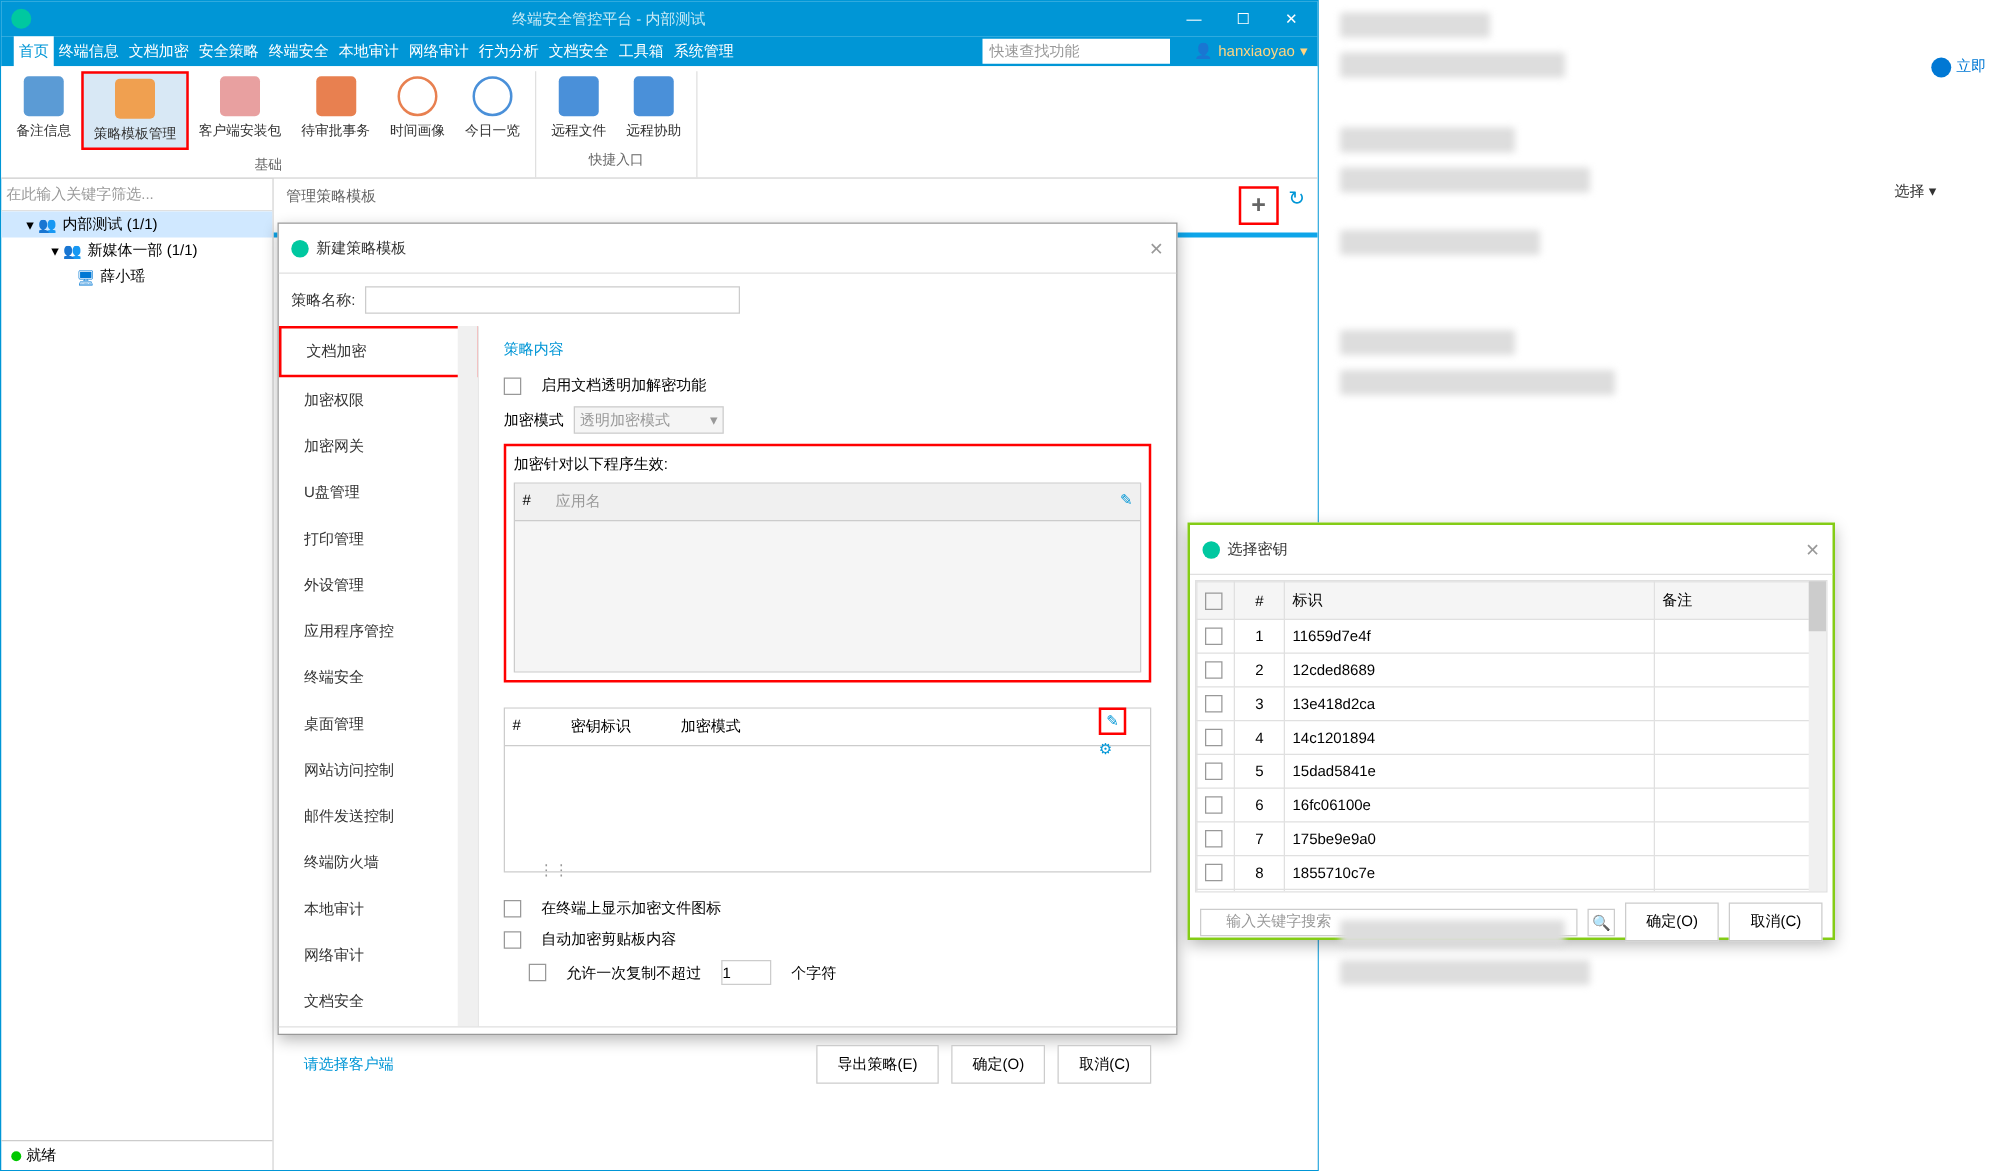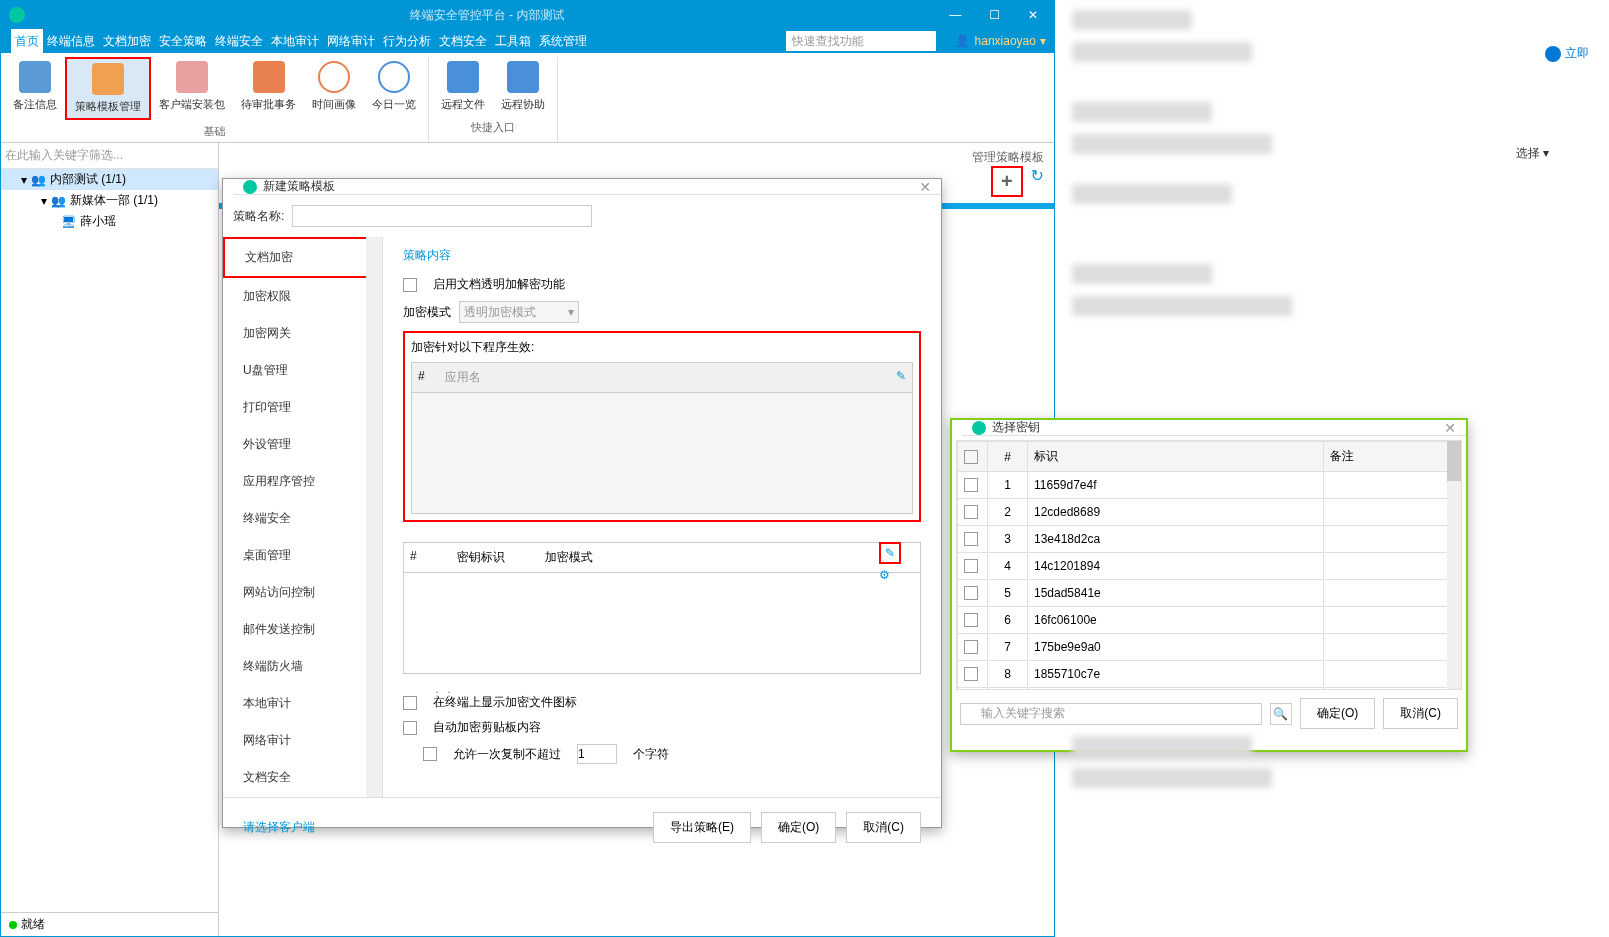--- a/index.html
+++ b/index.html
@@ -29,27 +29,27 @@
 .tree-search { padding: 4px; color: #999; border-bottom: 1px solid #e0e0e0; }
 .tree-content { flex: 1; overflow: auto; }
 .tree-node { padding: 2px 4px; display: flex; align-items: center; gap: 4px; cursor: pointer; }
 .tree-node.selected { background: #d0e8ff; }
 .tree-indent-1 { padding-left: 20px; }
 .tree-indent-2 { padding-left: 40px; }
 .tree-indent-3 { padding-left: 60px; }
 .status-bar { height: 24px; border-top: 1px solid #ccc; padding: 4px 8px; display: flex; align-items: center; gap: 4px; }
 .status-dot { width: 8px; height: 8px; background: #00c800; border-radius: 50%; }
 .content-area { flex: 1; background: #fff; position: relative; }
-.content-header { padding: 6px 10px; color: #666; border-bottom: 6px solid #0ea5e9; display: flex; align-items: flex-end; flex-direction: column; }
+.content-header { padding: 6px 10px; color: #666; border-bottom: 4px solid #0ea5e9; display: flex; align-items: flex-start; }
 .toolbar-icons { margin-left: auto; display: flex; gap: 8px; }
 .plus-btn { font-size: 20px; color: #666; border: 2px solid #ff0000; padding: 2px 8px; cursor: pointer; font-weight: bold; }
 .refresh-icon { color: #0096d6; font-size: 16px; cursor: pointer; }
 .modal { position: absolute; background: #fff; border: 1px solid #999; box-shadow: 0 4px 12px rgba(0,0,0,0.3); }
 .modal-template { left: 222px; top: 178px; width: 720px; height: 650px; }
-.modal-header { height: 16px; display: flex; align-items: center; padding: 0 10px; border-bottom: 1px solid #e0e0e0; margin-left: 10px; }
+.modal-header { height: 40px; display: flex; align-items: center; padding: 0 10px; border-bottom: 1px solid #e0e0e0; }
 .modal-header-icon { width: 14px; height: 14px; background: #00c8a0; border-radius: 50%; margin-right: 6px; }
 .modal-title { color: #333; }
 .modal-close { margin-left: auto; cursor: pointer; color: #999; font-size: 14px; }
 .modal-body { display: flex; height: calc(100% - 88px); }
 .form-row { padding: 10px; display: flex; align-items: center; gap: 8px; }
 .form-label { color: #333; }
 .form-input { flex: 1; max-width: 300px; height: 22px; border: 1px solid #ccc; padding: 0 4px; }
 .side-tabs { width: 160px; border-right: 1px solid #e0e0e0; overflow-y: auto; position: relative; }
 .side-tab { padding: 10px 20px; cursor: pointer; color: #333; }
 .side-tab.active { border: 2px solid #ff0000; color: #333; }

